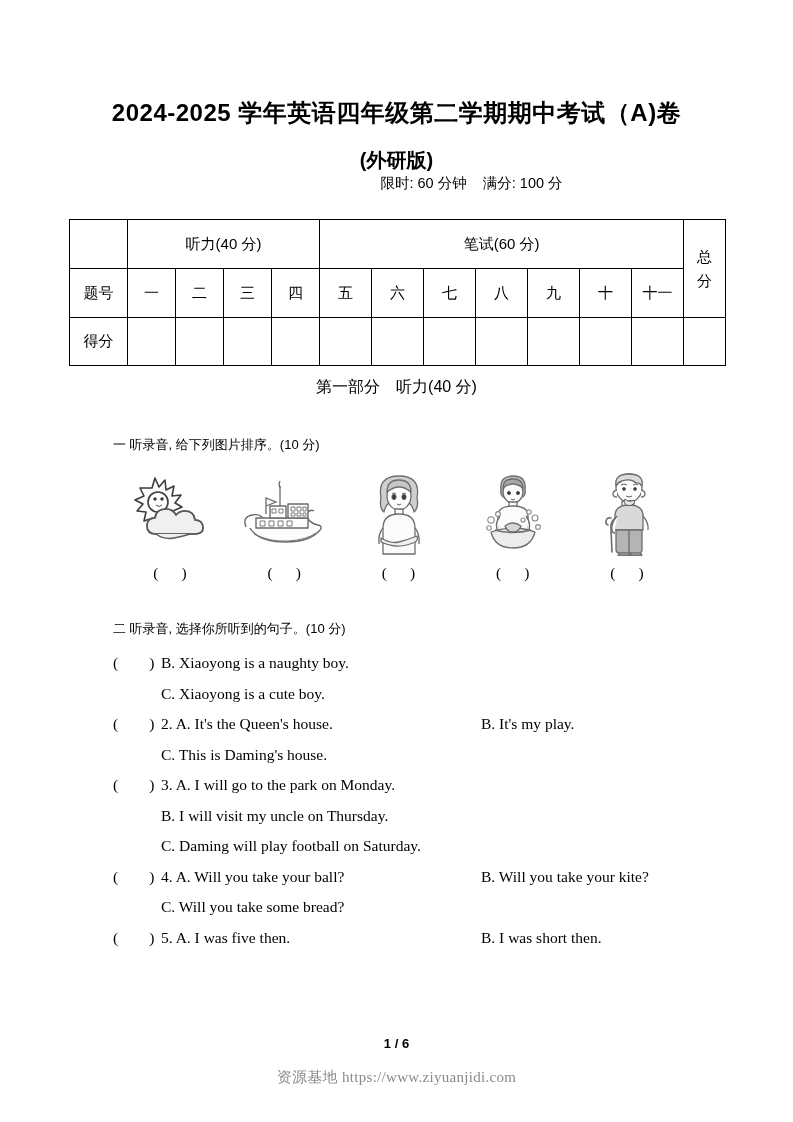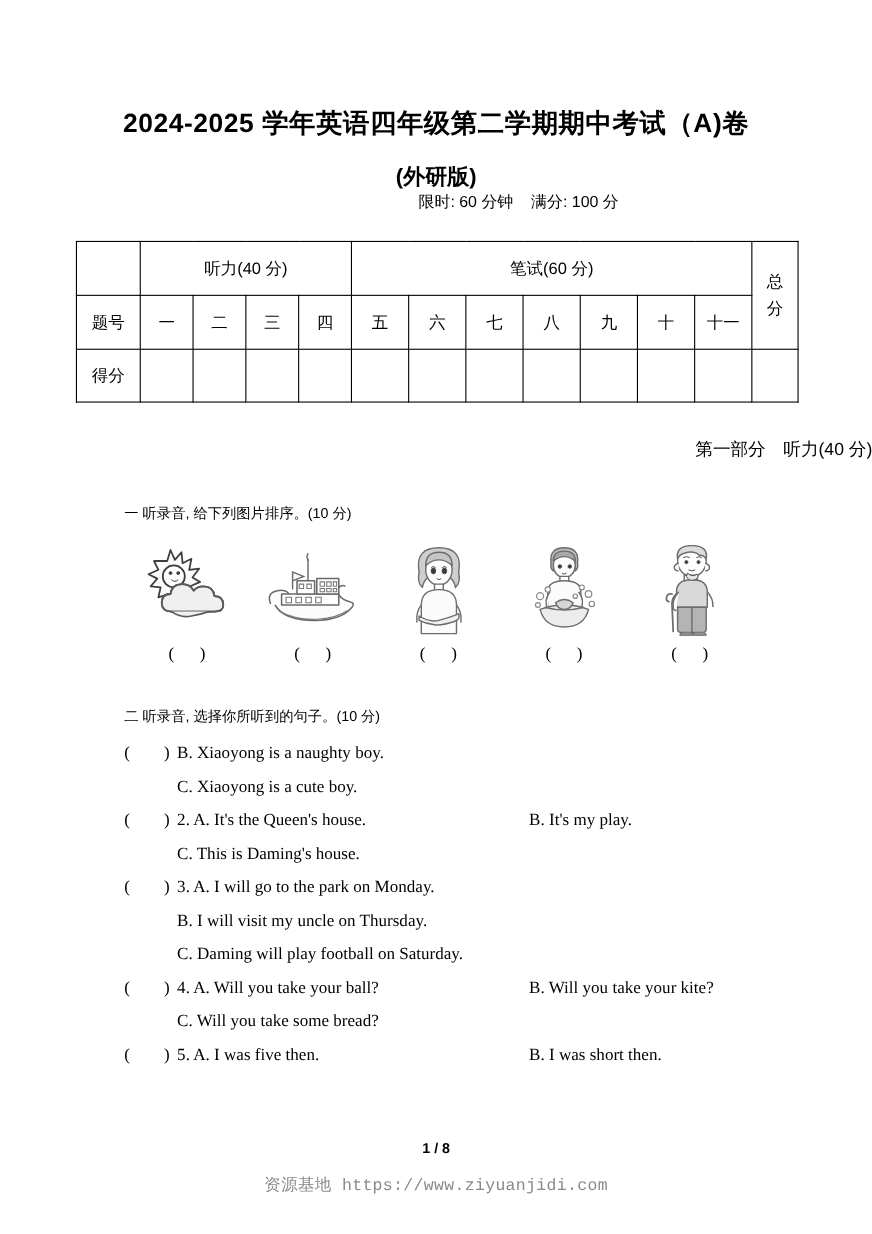--- a/index.html
+++ b/index.html
@@ -75,22 +75,21 @@
   td.label-cell { font-size: 15px; }
   td.total-cell {
     font-size: 15px;
     line-height: 1.55;
     width: 42px;
   }
   td.total-cell .stack { display: block; }
 
   
   .part-heading {
-    margin-top: 22px;
-    text-align: right;
+    text-align: center;
     font-family: "Liberation Sans", "DejaVu Sans", sans-serif;
     font-size: 16px;
     white-space: pre;
   }
 
   
   .section-title {
     margin-top: 38px;
     padding-left: 113px;
     font-family: "Liberation Sans", "DejaVu Sans", sans-serif;
@@ -166,21 +165,21 @@
     font-family: "Liberation Sans", "DejaVu Sans", sans-serif;
     font-size: 13px;
     font-weight: bold;
   }
   .watermark {
     position: absolute;
     left: 0;
     top: 1068px;
     width: 793px;
     text-align: center;
-    font-family: Liberation Mono, monospace;
+    font-family: Liberation Serif, serif;
     font-size: 15px;
     color: #8a8a8a;
     letter-spacing: 0.3px;
   }
 </style>
 </head>
 <body>
 
 <div class="page">
 
@@ -450,16 +449,16 @@
     <div class="mcq-item">
       <div class="mcq-line">
         <span class="mcq-paren">(        )</span>
         <span class="opt-a"><span>5.</span> <span>A. I was five then.</span></span>
         <span class="opt-b">B. I was short then.</span>
       </div>
     </div>
 
   </div>
 
-  <div class="page-num">1 / 8</div>
+  <div class="page-num">1 / 6</div>
   <div class="watermark">资源基地 https://www.ziyuanjidi.com</div>
 
 </div>
 
 </body></html>

